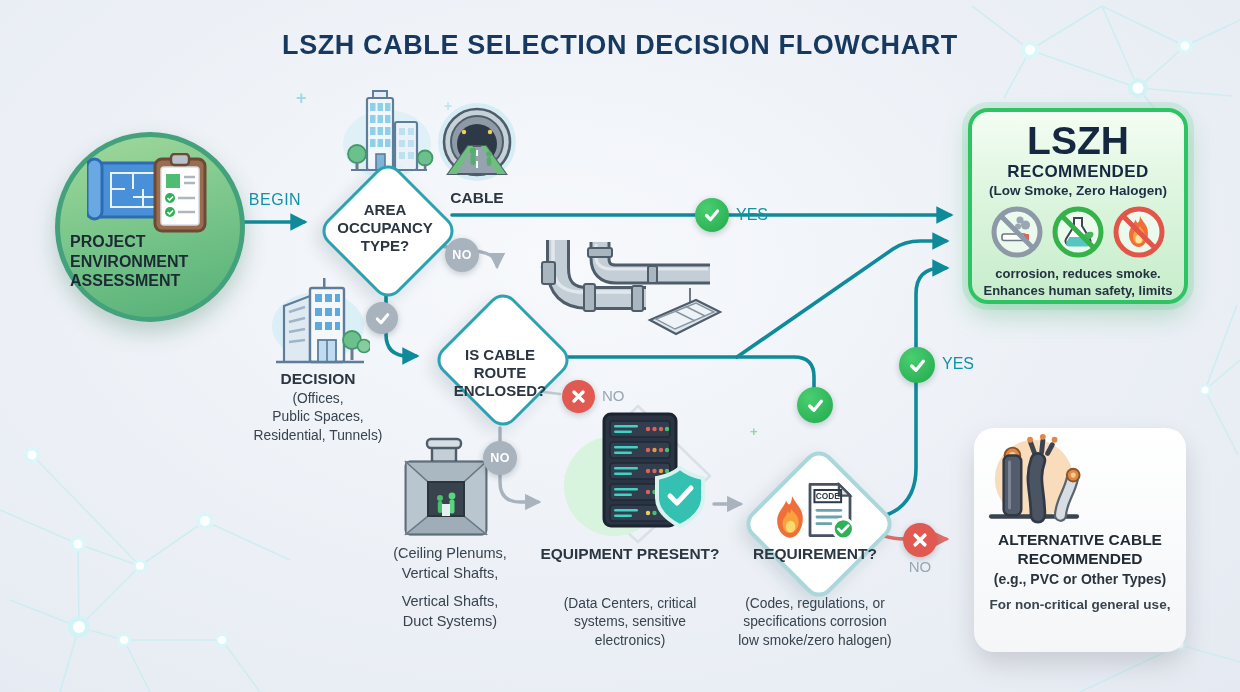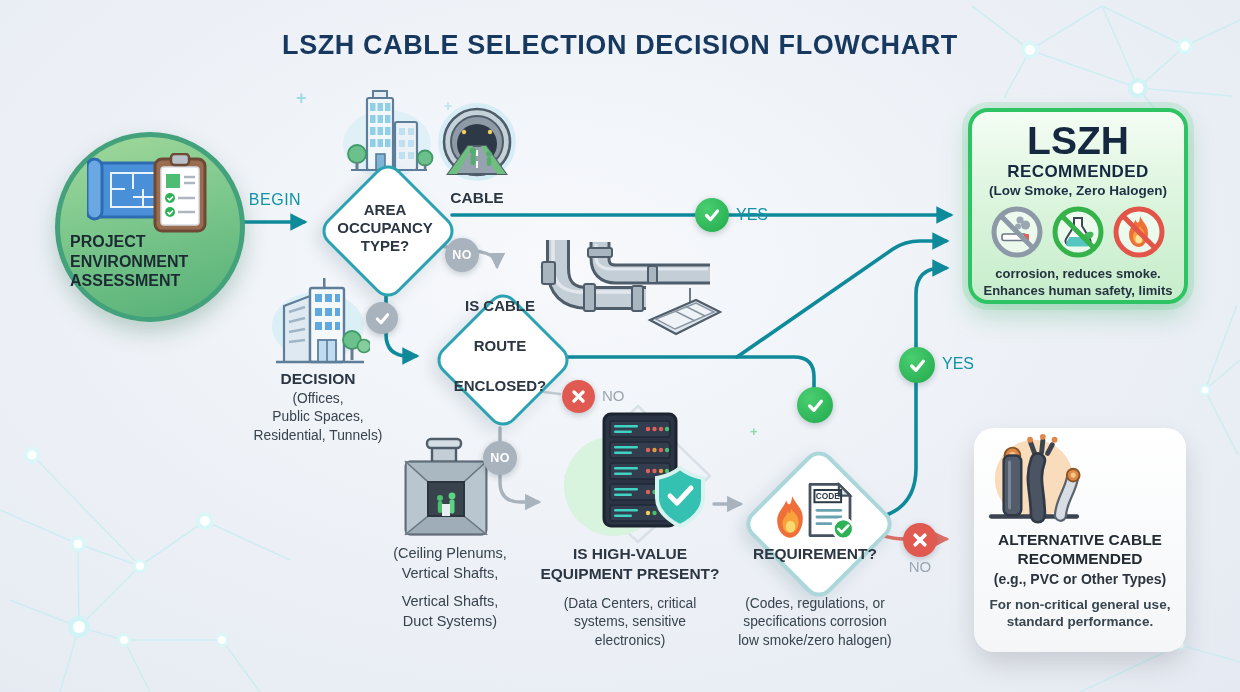--- a/index.html
+++ b/index.html
@@ -321,21 +321,21 @@
     <rect x="46" y="44" width="11" height="27" rx="2" fill="#aab6bf" stroke="#4f5d6a" stroke-width="2"></rect>
     <rect x="94" y="46" width="11" height="25" rx="2" fill="#aab6bf" stroke="#4f5d6a" stroke-width="2"></rect>
     <line x1="152" y1="48" x2="152" y2="62" stroke="#6b7a86" stroke-width="2"></line>
     <polygon points="112,80 158,60 182,72 138,94" fill="#dfe7ee" stroke="#4f5d6a" stroke-width="2.2"></polygon>
     <polygon points="118,79 158,63 176,72 137,89" fill="#eef3f7" stroke="#8895a1" stroke-width="1.4"></polygon>
     <line x1="137" y1="71" x2="157" y2="81" stroke="#8895a1" stroke-width="1.4"></line>
     <line x1="147" y1="66" x2="167" y2="76" stroke="#8895a1" stroke-width="1.4"></line>
   </svg>
 
   <div class="diamond" style="left:452px;top:309px;width:96px;height:96px;"></div>
-  <div class="diamond-label" style="left:440px;top:314px;width:120px;height:64px;gap:22px;">
+  <div class="diamond-label" style="left:440px;top:341px;width:120px;height:64px;">
     <span>IS CABLE</span>
     <span>ROUTE</span>
     <span>ENCLOSED?</span>
   </div>
 
   <div class="badge red" style="left:562px;top:380px;width:33px;height:33px;">
     <svg width="15" height="15" viewBox="0 0 15 15">
         <g stroke="#fff" stroke-width="3.4" stroke-linecap="round">
           <line x1="3" y1="3" x2="12" y2="12"></line>
           <line x1="12" y1="3" x2="3" y2="12"></line>
@@ -410,21 +410,20 @@
         <circle cx="109" cy="67" r="2.2" fill="#49c16c"></circle>
       <circle cx="90" cy="88" r="2.2" fill="#e2605a"></circle>
         <circle cx="96.5" cy="88" r="2.2" fill="#49c16c"></circle>
       <circle cx="90" cy="109" r="2.2" fill="#f3cf5a"></circle>
         <circle cx="96.5" cy="109" r="2.2" fill="#49c16c"></circle>
     </g>
     <path d="M122 64 C132 72 140 73 145 74 V94 C145 112 122 122 122 122 C122 122 99 112 99 94 V74 C104 73 112 72 122 64 Z" fill="#35c1b2" stroke="#d7f2ef" stroke-width="4"></path>
     <path d="M112 92 l7 7 l14 -15" stroke="#fff" stroke-width="5" fill="none" stroke-linecap="round" stroke-linejoin="round"></path>
   </svg>
   <div class="caption" style="left:532px;top:544px;width:196px;">
-    <div class="cap-title">IS HIGH-VALUE</div>
     <div class="cap-title">EQUIPMENT PRESENT?</div>
   </div>
   <div class="caption" style="left:540px;top:595px;width:180px;">
     <div class="cap-sub">(Data Centers, critical</div>
     <div class="cap-sub">systems, sensitive</div>
     <div class="cap-sub">electronics)</div>
   </div>
 
   <div class="badge green" style="left:797px;top:387px;width:36px;height:36px;">
     <svg width="19" height="19" viewBox="0 0 18 18">
@@ -537,18 +536,17 @@
         <circle cx="100" cy="46" r="6.5" fill="#e0884a" stroke="#8a5526" stroke-width="2"></circle>
         <circle cx="100" cy="46" r="2.6" fill="#f5c98c"></circle>
       </svg>
       <div class="alt-title">
         <div>ALTERNATIVE CABLE</div>
         <div>RECOMMENDED</div>
       </div>
       <div class="alt-sub">(e.g., PVC or Other Types)</div>
       <div class="alt-body">
         <div>For non-critical general use,</div>
-        <div>standard performance.</div>
       </div>
     </div>
   </div>
 
 </div>
 
 </body></html>

